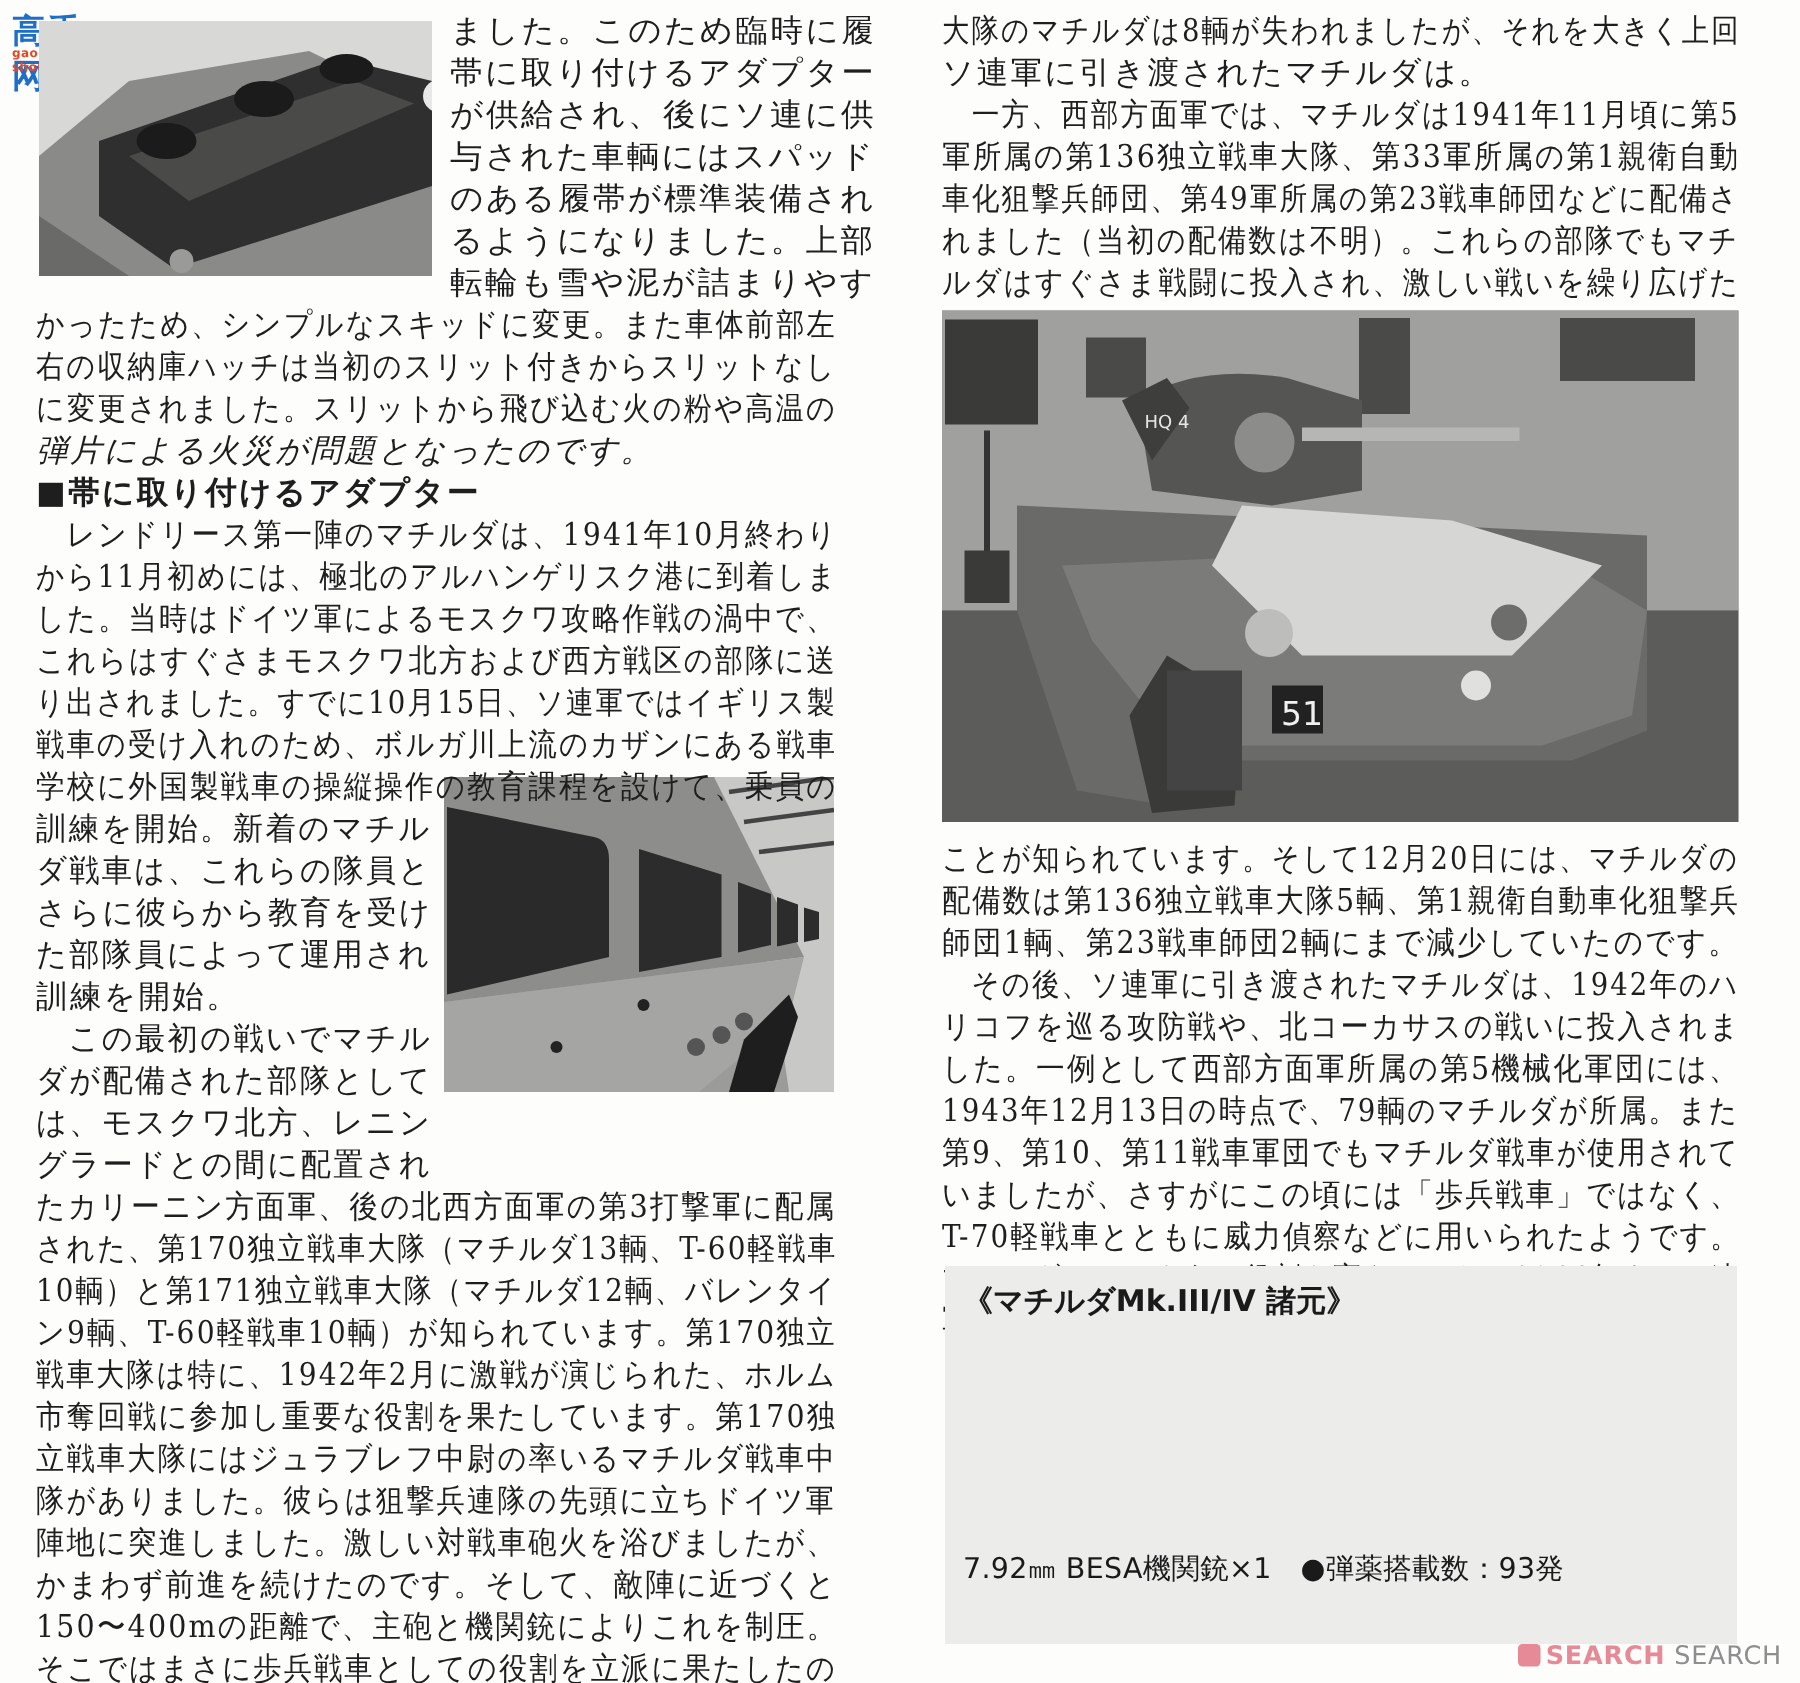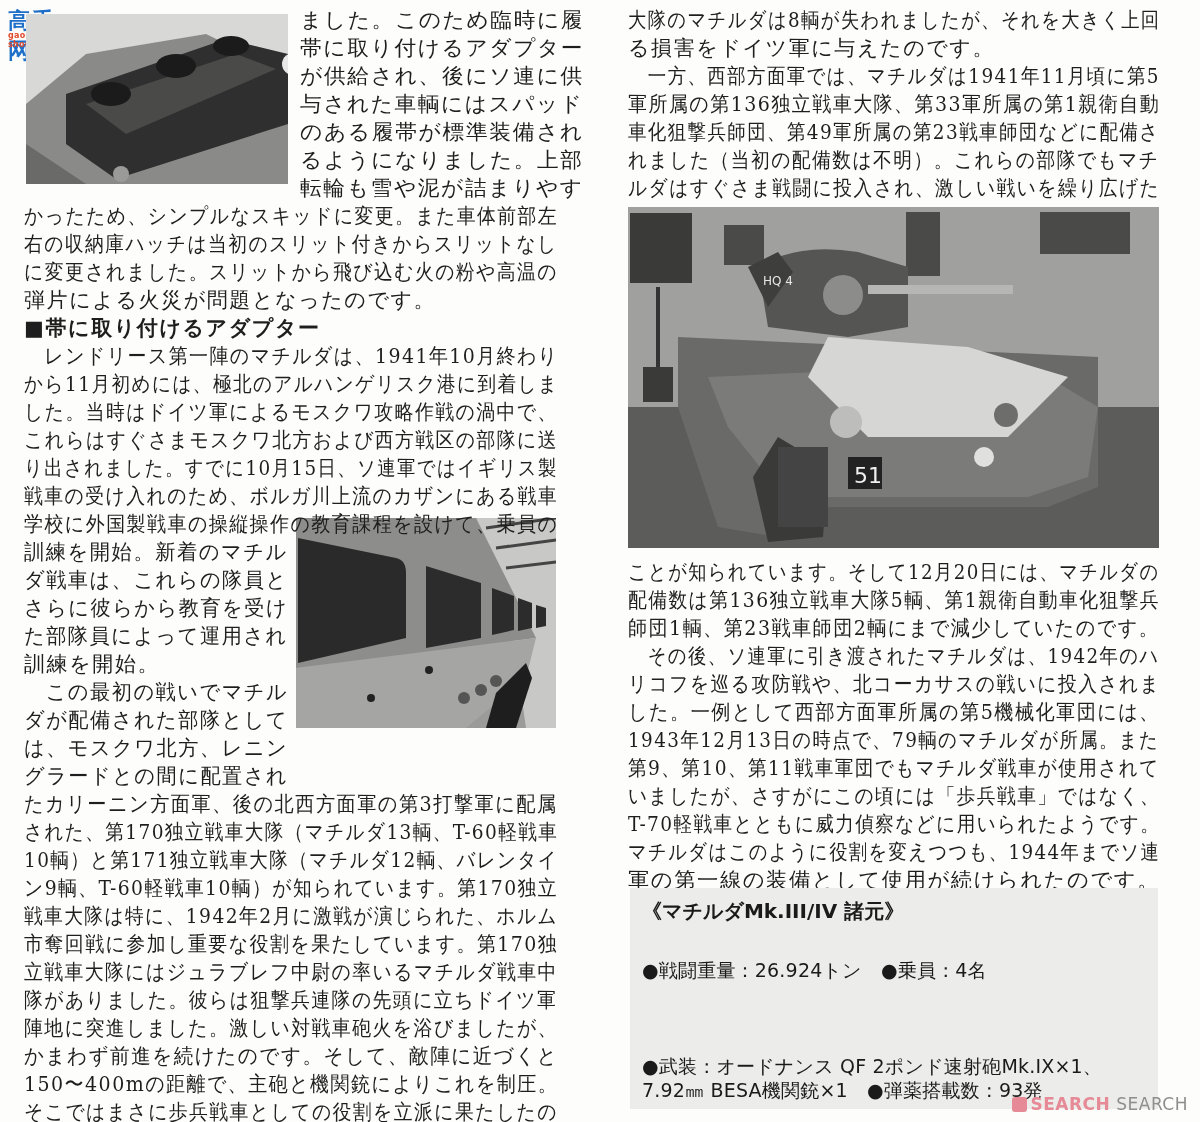--- a/index.html
+++ b/index.html
@@ -18,21 +18,21 @@
     background: #7a7a7a;
   }
   .photo svg { width: 100%; height: 100%; display: block; }
   .logo {
     position: absolute; left: 8px; top: 8px; width: 62px; height: 30px;
     font-family: "DejaVu Sans", sans-serif;
   }
   .logo .big { position: absolute; left: 0; top: -2px; font-size: 22px; font-weight: bold; color: #1f6fc8; letter-spacing: 2px; }
   .logo .small { position: absolute; left: 0; top: 23px; font-size: 8px; font-weight: bold; color: #e04a2a; letter-spacing: 0.3px; }
   .spec-box {
-    position: absolute; left: 630px; top: 888px; width: 528px; height: 221px;
+    position: absolute; left: 630px; top: 844px; width: 528px; height: 252px;
     background: #ececea;
     font-family: "DejaVu Sans", "Liberation Sans", sans-serif;
   }
   .spec-title { position: absolute; left: 12px; top: 10px; font-size: 20px; font-weight: bold; white-space: nowrap; color: #1a1a1a; }
   .spec-line { position: absolute; left: 12px; font-size: 19px; line-height: 24px; white-space: nowrap; color: #1a1a1a; letter-spacing: 0.2px; }
   .watermark {
     position: absolute; right: 12px; top: 1094px; font-family: "DejaVu Sans", sans-serif;
     font-size: 17px; font-weight: bold; letter-spacing: 0.5px; white-space: nowrap;
   }
   .watermark .wm-icon { display: inline-block; width: 15px; height: 15px; background: #e58a96; border-radius: 3px; vertical-align: -2px; margin-right: 4px; }
@@ -118,21 +118,21 @@
     <div class="line" style="left: 300px; top: 6px; transform-origin: left top; transform: scaleX(1.033);">ました。このため臨時に履</div>
     <div class="line" style="left: 300px; top: 34px; transform-origin: left top; transform: scaleX(1.033);">帯に取り付けるアダプター</div>
     <div class="line" style="left: 300px; top: 62px; transform-origin: left top; transform: scaleX(1.036);">が供給され、後にソ連に供</div>
     <div class="line" style="left: 300px; top: 90px; transform-origin: left top; transform: scaleX(1.029);">与された車輌にはスパッド</div>
     <div class="line" style="left: 300px; top: 118px; transform-origin: left top; transform: scaleX(1.036);">のある履帯が標準装備され</div>
     <div class="line" style="left: 300px; top: 146px; transform-origin: left top; transform: scaleX(1.029);">るようになりました。上部</div>
     <div class="line" style="left: 300px; top: 174px; transform-origin: left top; transform: scaleX(1.033);">転輪も雪や泥が詰まりやす</div>
     <div class="line" style="left: 24px; top: 202px; transform-origin: left top; transform: scaleX(0.896);">かったため、シンプルなスキッドに変更。また車体前部左</div>
     <div class="line" style="left: 24px; top: 230px; transform-origin: left top; transform: scaleX(0.894);">右の収納庫ハッチは当初のスリット付きからスリットなし</div>
     <div class="line" style="left: 24px; top: 258px; transform-origin: left top; transform: scaleX(0.896);">に変更されました。スリットから飛び込む火の粉や高温の</div>
-    <div class="line" style="left: 24px; top: 286px;">弾片による火災が問題となったのです。</div>
+    <div class="line" style="left: 24px; top: 286px; font-style: italic;">弾片による火災が問題となったのです。</div>
     <div class="line" style="left: 24px; top: 314px; font-weight: bold;">■帯に取り付けるアダプター</div>
     <div class="line" style="left: 24px; top: 342px; transform-origin: left top; transform: scaleX(0.901);">　レンドリース第一陣のマチルダは、1941年10月終わり</div>
     <div class="line" style="left: 24px; top: 370px; transform-origin: left top; transform: scaleX(0.886);">から11月初めには、極北のアルハンゲリスク港に到着しま</div>
     <div class="line" style="left: 24px; top: 398px; transform-origin: left top; transform: scaleX(0.897);">した。当時はドイツ軍によるモスクワ攻略作戦の渦中で、</div>
     <div class="line" style="left: 24px; top: 426px; transform-origin: left top; transform: scaleX(0.896);">これらはすぐさまモスクワ北方および西方戦区の部隊に送</div>
     <div class="line" style="left: 24px; top: 454px; transform-origin: left top; transform: scaleX(0.875);">り出されました。すでに10月15日、ソ連軍ではイギリス製</div>
     <div class="line" style="left: 24px; top: 482px; transform-origin: left top; transform: scaleX(0.897);">戦車の受け入れのため、ボルガ川上流のカザンにある戦車</div>
     <div class="line" style="left: 24px; top: 510px; transform-origin: left top; transform: scaleX(0.904);">学校に外国製戦車の操縦操作の教育課程を設けて、乗員の</div>
     <div class="line" style="left: 24px; top: 538px; transform-origin: left top; transform: scaleX(0.964);">訓練を開始。新着のマチル</div>
     <div class="line" style="left: 24px; top: 566px; transform-origin: left top; transform: scaleX(0.96);">ダ戦車は、これらの隊員と</div>
@@ -152,21 +152,21 @@
     <div class="line" style="left: 24px; top: 958px; transform-origin: left top; transform: scaleX(0.897);">立戦車大隊にはジュラブレフ中尉の率いるマチルダ戦車中</div>
     <div class="line" style="left: 24px; top: 986px; transform-origin: left top; transform: scaleX(0.897);">隊がありました。彼らは狙撃兵連隊の先頭に立ちドイツ軍</div>
     <div class="line" style="left: 24px; top: 1014px; transform-origin: left top; transform: scaleX(0.899);">陣地に突進しました。激しい対戦車砲火を浴びましたが、</div>
     <div class="line" style="left: 24px; top: 1042px; transform-origin: left top; transform: scaleX(0.932);">かまわず前進を続けたのです。そして、敵陣に近づくと</div>
     <div class="line" style="left: 24px; top: 1070px; transform-origin: left top; transform: scaleX(0.905);">150〜400mの距離で、主砲と機関銃によりこれを制圧。</div>
     <div class="line" style="left: 24px; top: 1098px; transform-origin: left top; transform: scaleX(0.896);">そこではまさに歩兵戦車としての役割を立派に果たしたの</div>
   </div>
 
 <div class="col" id="right-col">
     <div class="line" style="left: 628px; top: 6px; transform-origin: left top; transform: scaleX(0.871);">大隊のマチルダは8輌が失われましたが、それを大きく上回</div>
-    <div class="line" style="left: 628px; top: 34px;">る損害をドイツ軍に与えたのです。</div>
+    <div class="line" style="left: 628px; top: 34px;">ソ連軍に引き渡されたマチルダは。</div>
     <div class="line" style="left: 628px; top: 62px; transform-origin: left top; transform: scaleX(0.878);">　一方、西部方面軍では、マチルダは1941年11月頃に第5</div>
     <div class="line" style="left: 628px; top: 90px; transform-origin: left top; transform: scaleX(0.905);">軍所属の第136独立戦車大隊、第33軍所属の第1親衛自動</div>
     <div class="line" style="left: 628px; top: 118px; transform-origin: left top; transform: scaleX(0.879);">車化狙撃兵師団、第49軍所属の第23戦車師団などに配備さ</div>
     <div class="line" style="left: 628px; top: 146px; transform-origin: left top; transform: scaleX(0.894);">れました（当初の配備数は不明）。これらの部隊でもマチ</div>
     <div class="line" style="left: 628px; top: 174px; transform-origin: left top; transform: scaleX(0.893);">ルダはすぐさま戦闘に投入され、激しい戦いを繰り広げた</div>
     <div class="line" style="left: 628px; top: 558px; transform-origin: left top; transform: scaleX(0.869);">ことが知られています。そして12月20日には、マチルダの</div>
     <div class="line" style="left: 628px; top: 586px; transform-origin: left top; transform: scaleX(0.894);">配備数は第136独立戦車大隊5輌、第1親衛自動車化狙撃兵</div>
     <div class="line" style="left: 628px; top: 614px; transform-origin: left top; transform: scaleX(0.909);">師団1輌、第23戦車師団2輌にまで減少していたのです。</div>
     <div class="line" style="left: 628px; top: 642px; transform-origin: left top; transform: scaleX(0.872);">　その後、ソ連軍に引き渡されたマチルダは、1942年のハ</div>
     <div class="line" style="left: 628px; top: 670px; transform-origin: left top; transform: scaleX(0.894);">リコフを巡る攻防戦や、北コーカサスの戦いに投入されま</div>
@@ -174,20 +174,18 @@
     <div class="line" style="left: 628px; top: 726px; transform-origin: left top; transform: scaleX(0.876);">1943年12月13日の時点で、79輌のマチルダが所属。また</div>
     <div class="line" style="left: 628px; top: 754px; transform-origin: left top; transform: scaleX(0.887);">第9、第10、第11戦車軍団でもマチルダ戦車が使用されて</div>
     <div class="line" style="left: 628px; top: 782px; transform-origin: left top; transform: scaleX(0.893);">いましたが、さすがにこの頃には「歩兵戦車」ではなく、</div>
     <div class="line" style="left: 628px; top: 810px; transform-origin: left top; transform: scaleX(0.885);">T-70軽戦車とともに威力偵察などに用いられたようです。</div>
     <div class="line" style="left: 628px; top: 838px; transform-origin: left top; transform: scaleX(0.871);">マチルダはこのように役割を変えつつも、1944年までソ連</div>
     <div class="line" style="left: 628px; top: 866px; transform-origin: left top; transform: scaleX(1.011);">軍の第一線の装備として使用が続けられたのです。</div>
   </div>
 
 <div class="spec-box">
   <div class="spec-title">《マチルダMk.III/IV 諸元》</div>
-  <div class="spec-line" style="top:70px">●戦闘重量：26.924トン　●乗員：4名</div>
-  <div class="spec-line" style="top:166px">●武装：オードナンス QF 2ポンド速射砲Mk.IX×1、</div>
   <div class="spec-line" style="top:190px">7.92㎜ BESA機関銃×1　●弾薬搭載数：93発</div>
 </div>
 
 <div class="watermark">
   <span class="wm-icon"></span><span class="hobby">SEARCH</span><span class="search"> SEARCH</span>
 </div>
 
 </body></html>

